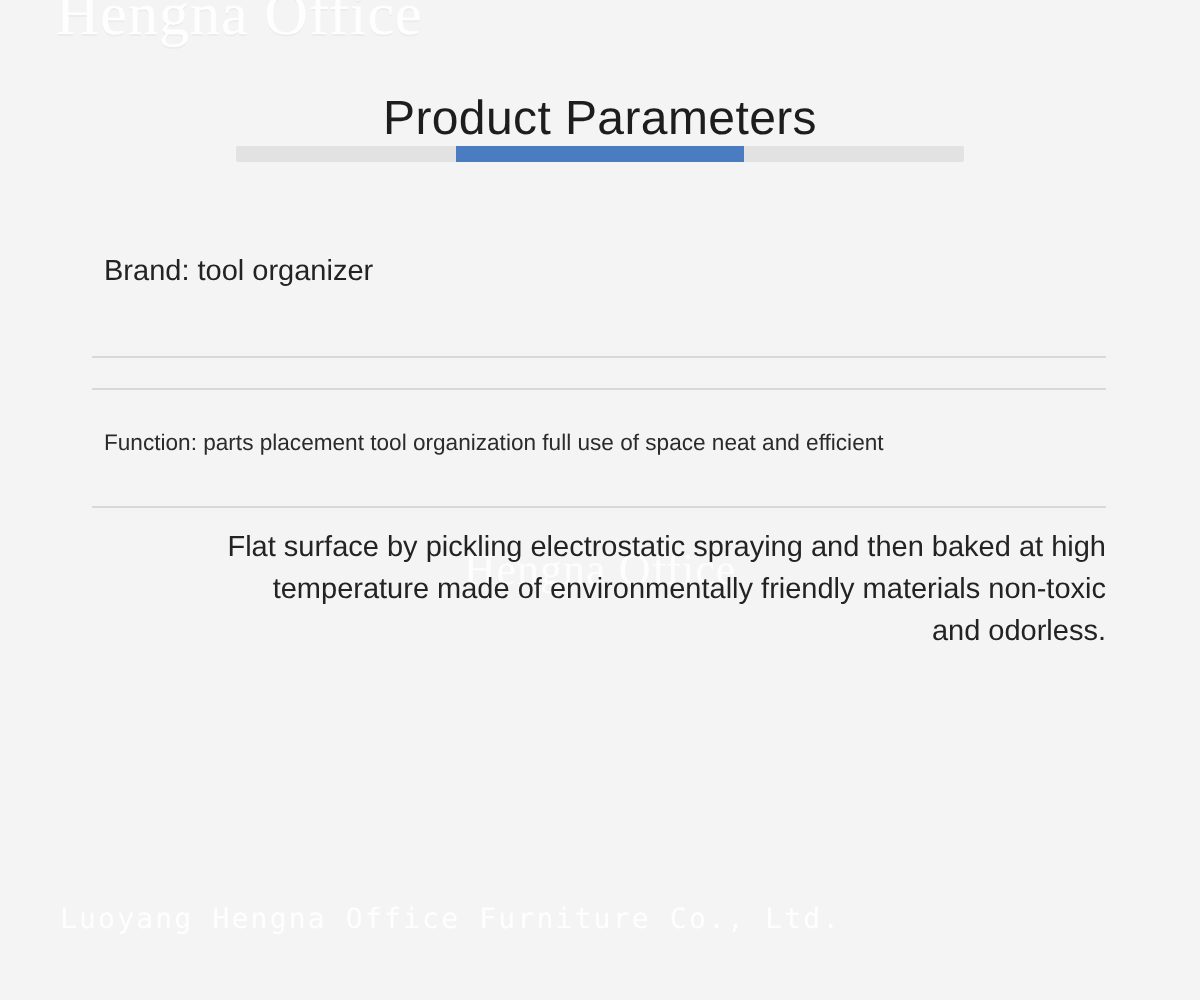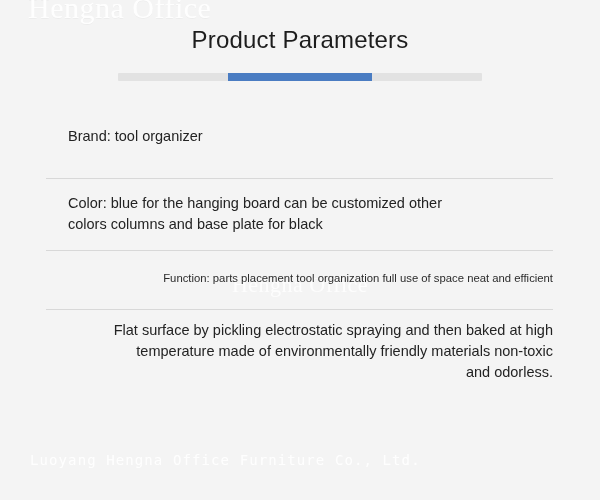--- a/index.html
+++ b/index.html
@@ -58,21 +58,21 @@
     font-size: 14px;
     letter-spacing: 1.1px;
     color: #ffffff;
     opacity: 0.98;
     text-shadow: 0 0 1px rgba(0,0,0,0.02);
   }
 
   
   #title {
     position: absolute;
-    top: 26px;
+    top: 46px;
     left: 0;
     width: 600px;
     text-align: center;
     font-size: 24px;
     font-weight: normal;
     color: #1d1d1d;
     letter-spacing: 0.2px;
     margin: 0;
   }
 
@@ -107,42 +107,41 @@
     position: relative;
     box-sizing: border-box;
   }
   .row .row-text {
     display: block;
     padding-left: 6px;
     color: #232323;
     font-size: 14.5px;
     line-height: 21px;
     white-space: pre-line;
-    margin-left: 16px;
   }
   .row.small .row-text {
     font-size: 11.3px;
     line-height: 18px;
     color: #2b2b2b;
   }
   .divider {
     height: 1px;
     width: 507px;
     background: #d8d8d8;
     border: 0;
     margin: 0;
   }
 
   .spacer-brand   { height: 31px; }
   .spacer-color   { height: 15px; }
   .spacer-fn      { height: 22px; }
 
   .pad-top-10 { padding-top: 10px; text-align: right; }
   .pad-top-14 { padding-top: 14px; }
-  .pad-top-18 { padding-top: 18px; text-align: right; }
+  .pad-top-18 { padding-top: 18px; }
 </style>
 </head>
 <body>
 
 <div id="page">
 
   <div class="wm" id="wm-top">Hengna Office</div>
 
   <div class="wm" id="wm-center">Hengna Office</div>
 
@@ -155,24 +154,20 @@
   </div>
 
   <div id="content">
 
     <div class="row">
       <span class="row-text">Brand: tool organizer</span>
     </div>
     <div class="spacer-brand"></div>
     <div class="divider"></div>
 
-    <div class="row pad-top-14">
-      <span class="row-text">Color: blue for the hanging board can be customized other
-colors columns and base plate for black</span>
-    </div>
     <div class="spacer-color"></div>
     <div class="divider"></div>
 
     <div class="row small pad-top-18">
       <span class="row-text">Function: parts placement tool organization full use of space neat and efficient</span>
     </div>
     <div class="spacer-fn"></div>
     <div class="divider"></div>
 
 

